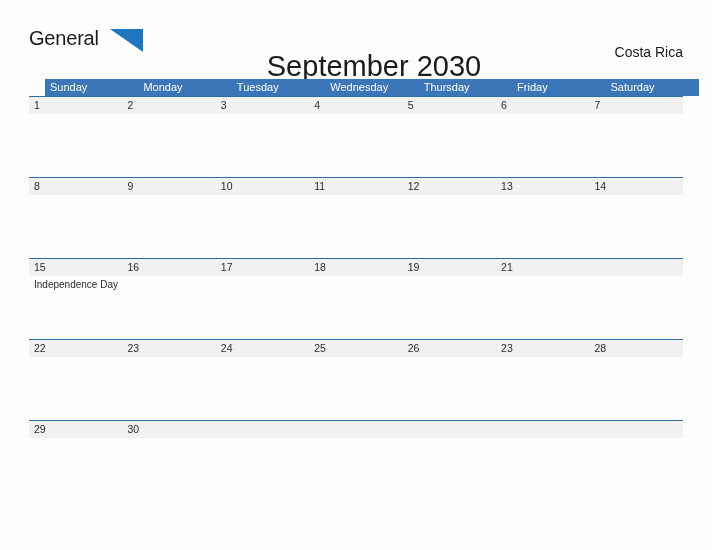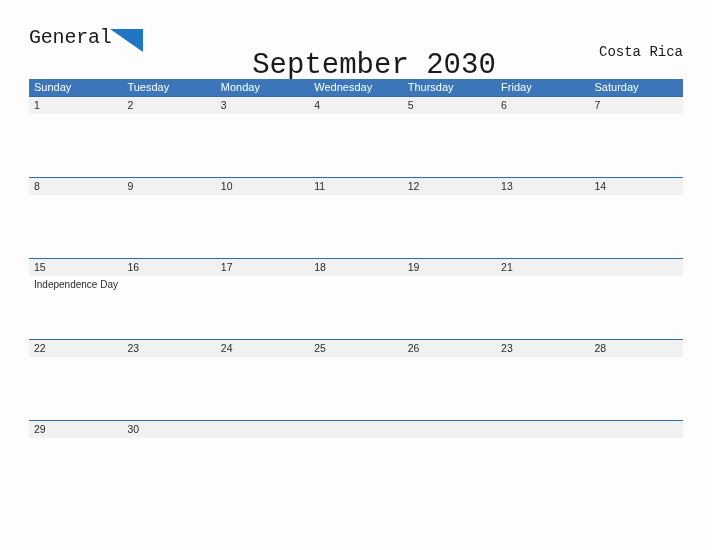--- a/index.html
+++ b/index.html
@@ -15,21 +15,20 @@
     position: relative;
   }
 
   
   #page-header {
     position: absolute;
     left: 0;
     top: 0;
     width: 712px;
     height: 79px;
-    font-family: Liberation Mono, monospace;
   }
 
   #brand-logo {
     position: absolute;
     left: 29px;
     top: 28px;
     width: 140px;
     height: 44px;
   }
   #brand-logo .brand-general {
@@ -87,20 +86,21 @@
     left: 29px;
     top: 79px;
     width: 654px;
   }
 
   #weekday-header {
     display: flex;
     width: 654px;
     height: 17px;
     background: #3a76b8;
+    margin-left: 16px;
   }
   #weekday-header .weekday-cell {
     width: 93.43px;
     flex: 0 0 93.43px;
     color: #ffffff;
     font-size: 11px;
     line-height: 17px;
     padding-left: 5px;
     box-sizing: border-box;
     overflow: hidden;
@@ -178,22 +178,22 @@
   <h1 id="calendar-title">September 2030</h1>
 
   <div id="region-label">Costa Rica</div>
 
 </div>
 
 <div id="calendar-grid">
 
   <div id="weekday-header">
     <div class="weekday-cell">Sunday</div>
+    <div class="weekday-cell">Monday</div>
     <div class="weekday-cell">Tuesday</div>
-    <div class="weekday-cell">Monday</div>
     <div class="weekday-cell">Wednesday</div>
     <div class="weekday-cell">Thursday</div>
     <div class="weekday-cell">Friday</div>
     <div class="weekday-cell">Saturday</div>
   </div>
 
   <div id="week-rows">
       <div class="week-row">
         <div class="date-band"></div>
         <div class="day-cells">

